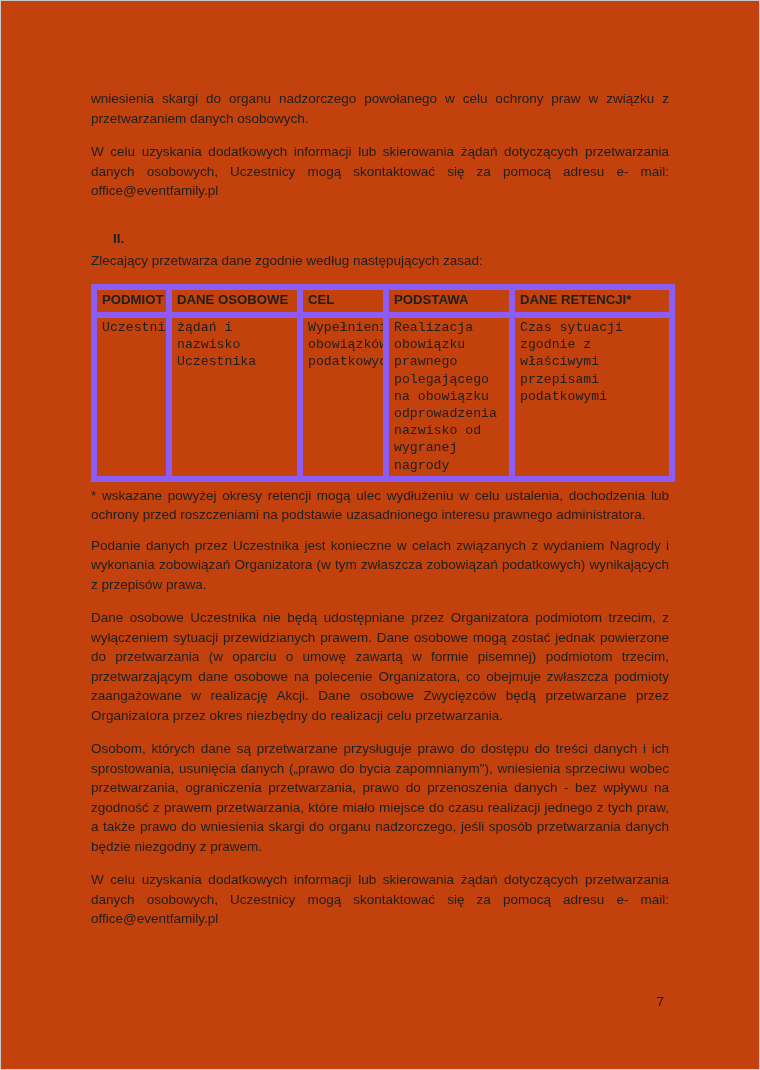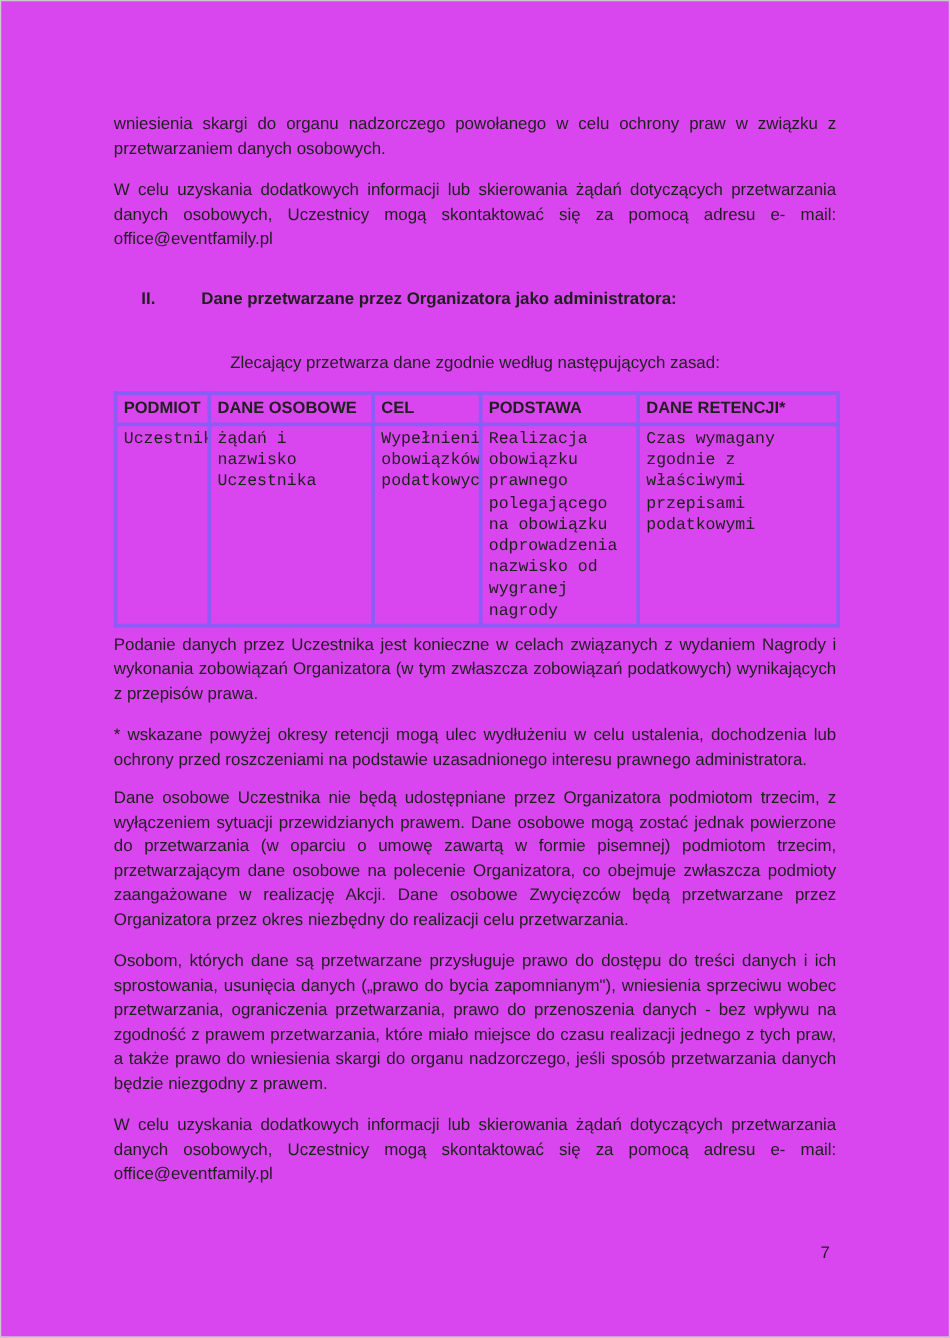--- a/index.html
+++ b/index.html
@@ -5,63 +5,63 @@
   html, body {
     margin: 0;
     padding: 0;
     background: #ffffff;
   }
   .page {
     position: relative;
     width: 760px;
     height: 1070px;
     box-sizing: border-box;
-    background: #d946ef;
+    background: #c2410c;
     border: 1px solid #c9c9c9;
     font-family: "Liberation Sans", sans-serif;
     color: #1f1f1f;
     overflow: hidden;
   }
   .content {
     position: absolute;
     left: 90px;
     top: 88px;
     width: 578px;
   }
   p.body-par {
     margin: 0 0 14px 0;
     font-size: 13.5px;
     line-height: 19.5px;
     text-align: justify;
   }
   p.no-justify {
-    text-align: center;
+    text-align: left;
   }
   .section-heading {
     display: flex;
     font-weight: bold;
     font-size: 13.5px;
     line-height: 19px;
-    margin: 28px 0 32px 0;
+    margin: 28px 0 3px 0;
   }
   .section-heading .h-num {
     margin-left: 22px;
     width: 48px;
     flex: 0 0 auto;
   }
   table.data-table {
     border-collapse: collapse;
     width: 578px;
     table-layout: fixed;
     margin: 0 0 4px 0;
     font-size: 13.2px;
   }
   table.data-table th,
   table.data-table td {
-    border: 3px solid #8b5cf6;
+    border: 6px solid #8b5cf6;
     vertical-align: top;
     text-align: left;
     padding: 1px 5px 2px 5px;
     line-height: 17.2px;
     overflow: hidden;
   }
   table.data-table th {
     font-weight: bold;
     height: 19px;
   }
@@ -90,21 +90,20 @@
 
 <div class="page">
   <div class="content">
 
     <p class="body-par">wniesienia skargi do organu nadzorczego powołanego w celu ochrony praw w związku z przetwarzaniem danych osobowych.</p>
 
     <p class="body-par">W celu uzyskania dodatkowych informacji lub skierowania żądań dotyczących przetwarzania danych osobowych, Uczestnicy mogą skontaktować się za pomocą adresu e- mail: office@eventfamily.pl</p>
 
     <div class="section-heading">
       <span class="h-num">II.</span>
-      <span class="h-text">Dane przetwarzane przez Organizatora jako administratora:</span>
     </div>
 
     <p class="body-par no-justify">Zlecający przetwarza dane zgodnie według następujących zasad:</p>
 
     <table class="data-table">
       <colgroup>
         <col class="col-1">
           <col class="col-2">
           <col class="col-3">
           <col class="col-4">
@@ -118,28 +117,28 @@
           <th>PODSTAWA</th>
           <th>DANE RETENCJI*</th>
         </tr>
       </thead>
       <tbody>
         <tr>
           <td>Uczestnik</td>
           <td>żądań i nazwisko Uczestnika</td>
           <td>Wypełnienie obowiązków podatkowych</td>
           <td>Realizacja obowiązku prawnego polegającego na obowiązku odprowadzenia nazwisko od wygranej nagrody</td>
-          <td>Czas wymagany zgodnie z właściwymi przepisami podatkowymi</td>
+          <td>Czas sytuacji zgodnie z właściwymi przepisami podatkowymi</td>
         </tr>
       </tbody>
     </table>
 
+    <p class="body-par footnote">* wskazane powyżej okresy retencji mogą ulec wydłużeniu w celu ustalenia, dochodzenia lub ochrony przed roszczeniami na podstawie uzasadnionego interesu prawnego administratora.</p>
+
     <p class="body-par">Podanie danych przez Uczestnika jest konieczne w celach związanych z wydaniem Nagrody i wykonania zobowiązań Organizatora (w tym zwłaszcza zobowiązań podatkowych) wynikających z przepisów prawa.</p>
-
-    <p class="body-par footnote">* wskazane powyżej okresy retencji mogą ulec wydłużeniu w celu ustalenia, dochodzenia lub ochrony przed roszczeniami na podstawie uzasadnionego interesu prawnego administratora.</p>
 
     <p class="body-par">Dane osobowe Uczestnika nie będą udostępniane przez Organizatora podmiotom trzecim, z wyłączeniem sytuacji przewidzianych prawem. Dane osobowe mogą zostać jednak powierzone do przetwarzania (w oparciu o umowę zawartą w formie pisemnej) podmiotom trzecim, przetwarzającym dane osobowe na polecenie Organizatora, co obejmuje zwłaszcza podmioty zaangażowane w realizację Akcji. Dane osobowe Zwycięzców będą przetwarzane przez Organizatora przez okres niezbędny do realizacji celu przetwarzania.</p>
 
     <p class="body-par">Osobom, których dane są przetwarzane przysługuje prawo do dostępu do treści danych i ich sprostowania, usunięcia danych („prawo do bycia zapomnianym"), wniesienia sprzeciwu wobec przetwarzania, ograniczenia przetwarzania, prawo do przenoszenia danych - bez wpływu na zgodność z prawem przetwarzania, które miało miejsce do czasu realizacji jednego z tych praw, a także prawo do wniesienia skargi do organu nadzorczego, jeśli sposób przetwarzania danych będzie niezgodny z prawem.</p>
 
     <p class="body-par">W celu uzyskania dodatkowych informacji lub skierowania żądań dotyczących przetwarzania danych osobowych, Uczestnicy mogą skontaktować się za pomocą adresu e- mail: office@eventfamily.pl</p>
 
   </div>
 
   <div class="page-number">7</div>

